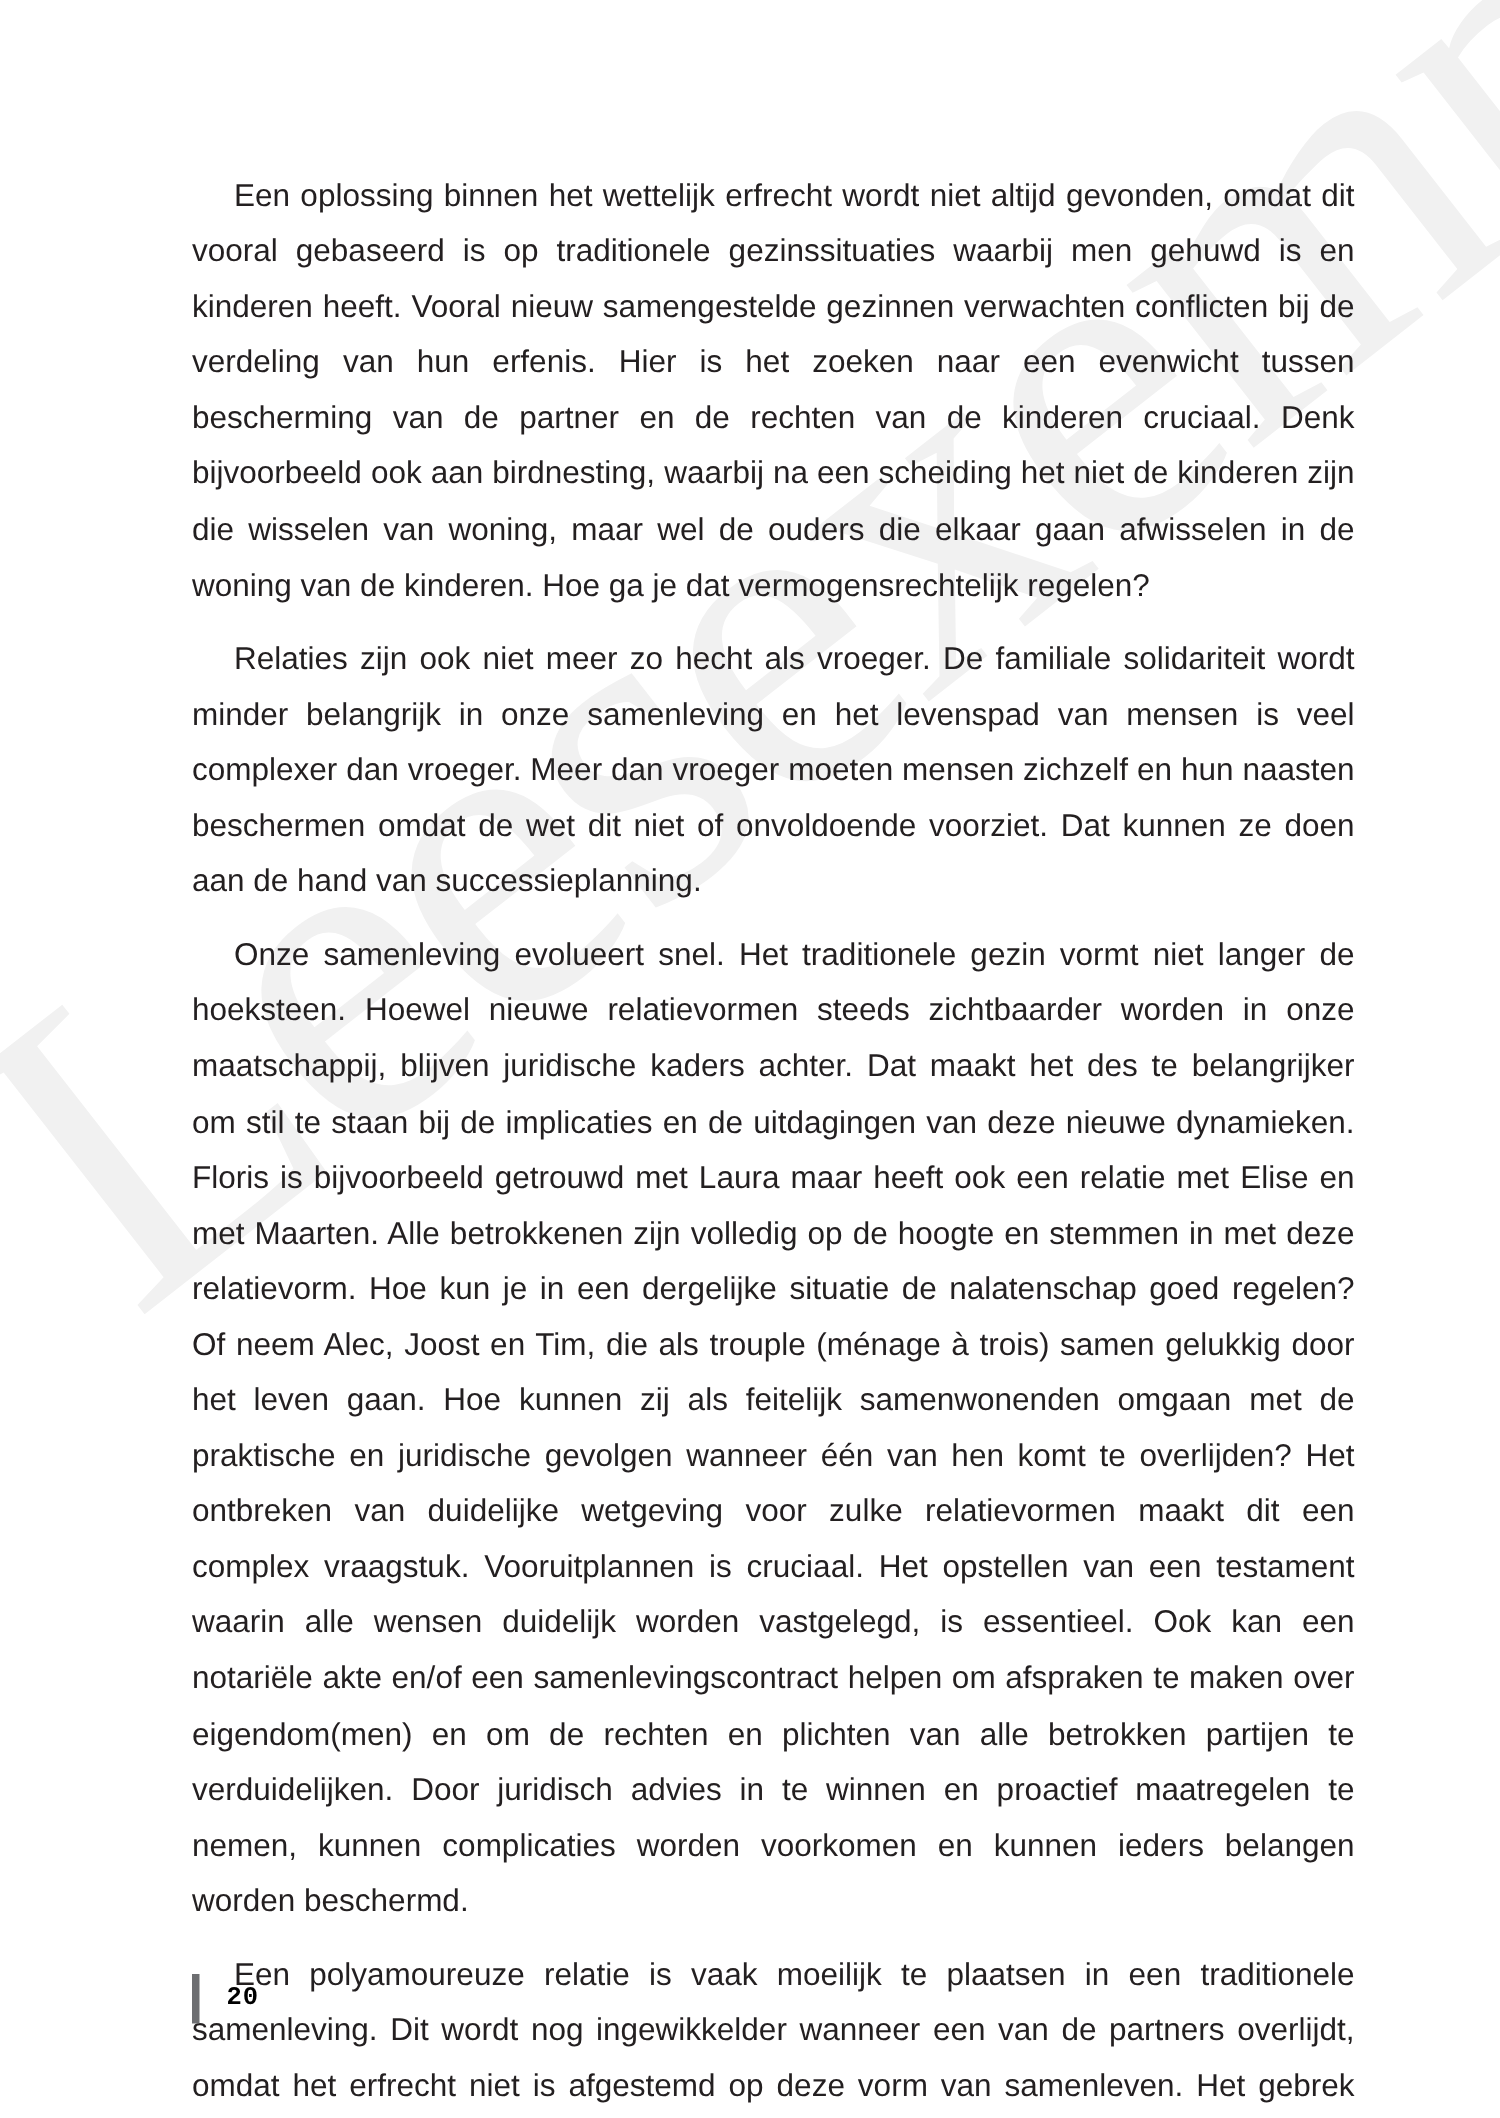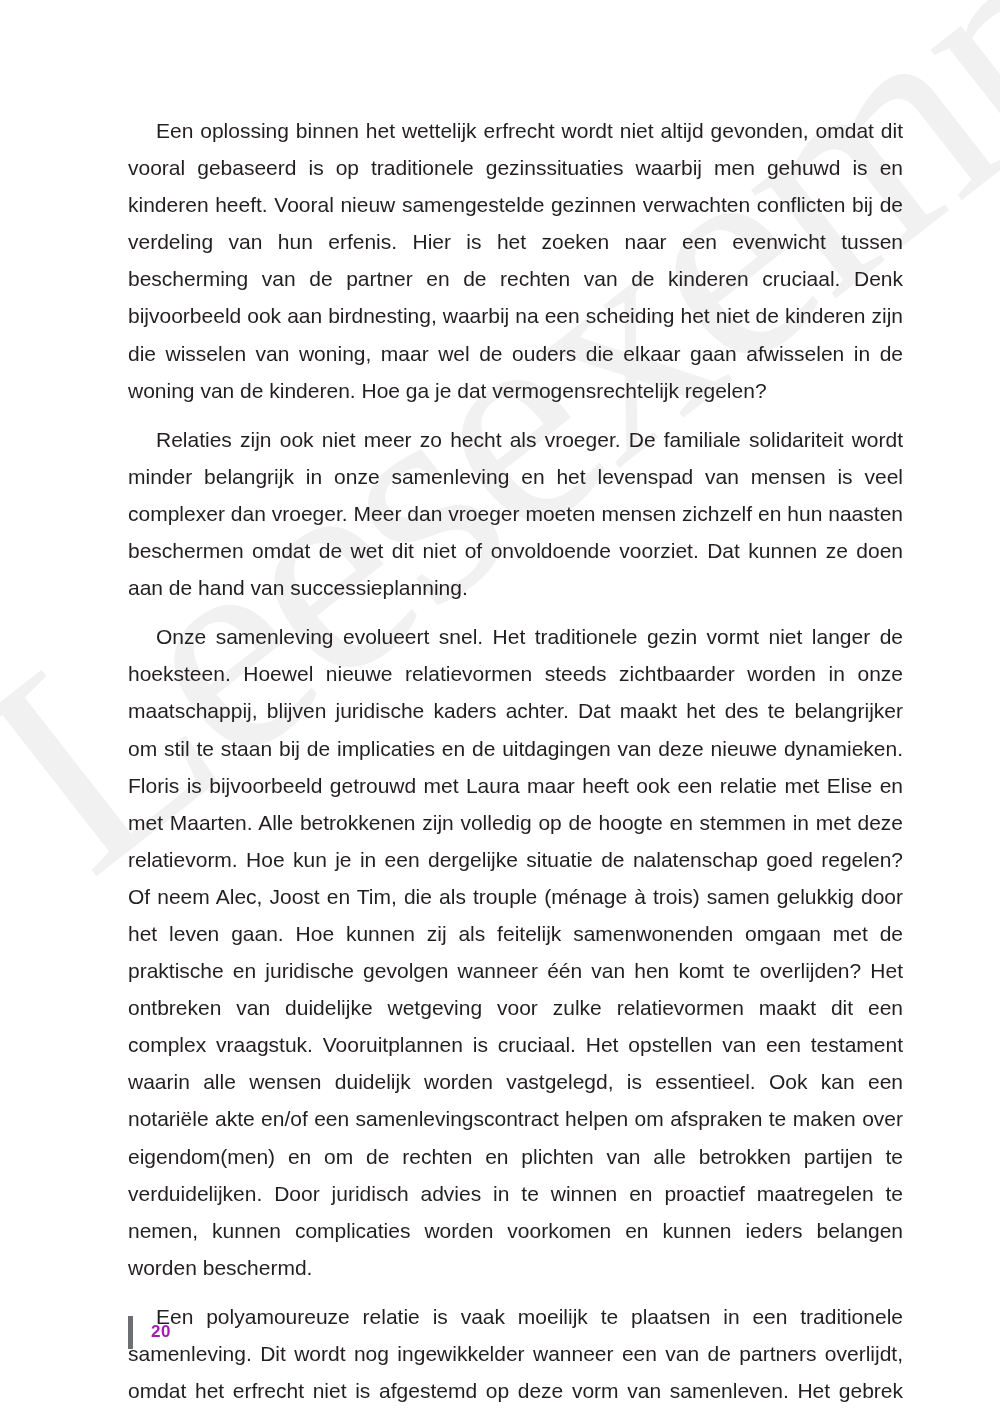--- a/index.html
+++ b/index.html
@@ -80,25 +80,25 @@
     z-index: 2;
   }
   #footer-rule {
     width: 5px;
     height: 33px;
     background: #6d6e71;
     display: block;
   }
   #page-number {
     margin-left: 18px;
-    font-family: Liberation Sans, sans-serif;
+    font-family: Liberation Mono, monospace;
     font-size: 17px;
     font-weight: 700;
     letter-spacing: 0.6px;
-    color: #a21caf;
+    color: #000000;
   }
 </style>
 </head>
 <body>
 
 <div id="page">
 
   <div id="watermark-layer">
     <div id="watermark-text">Leesexemplaar</div>
   </div>

